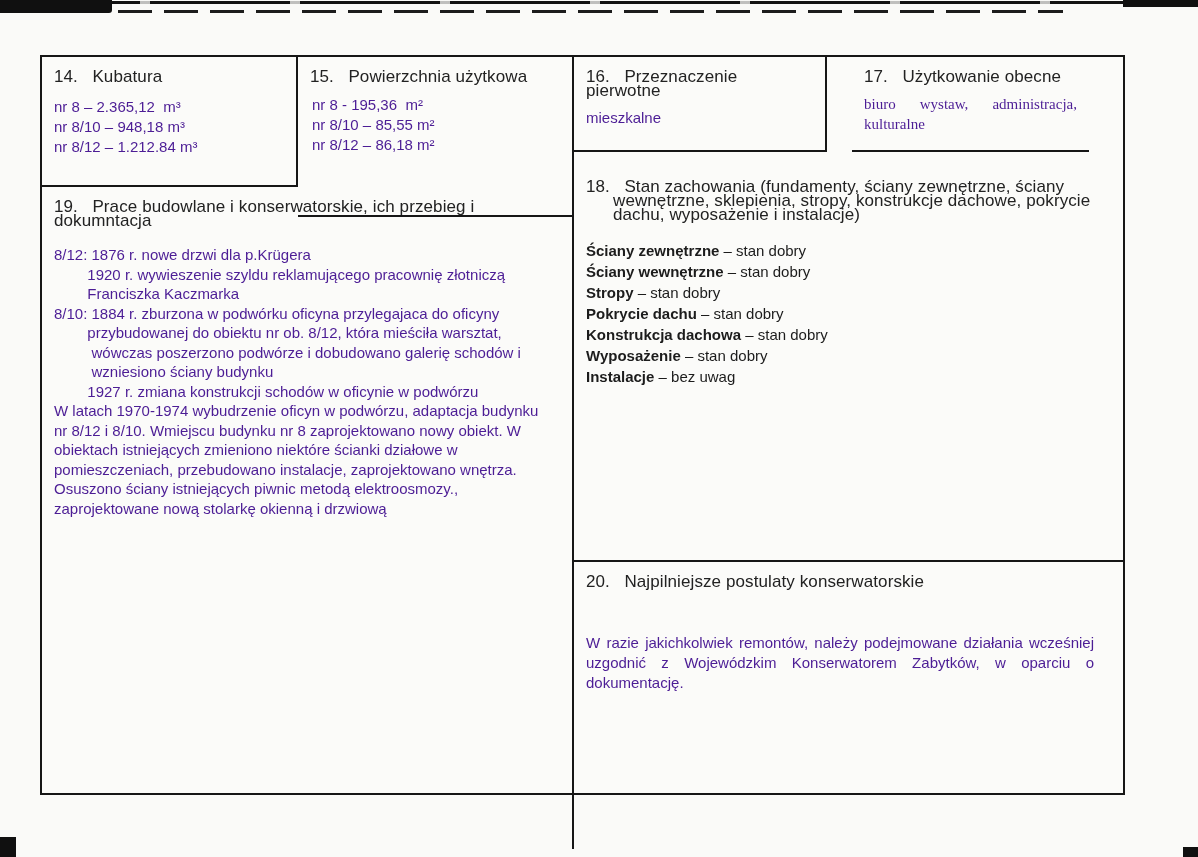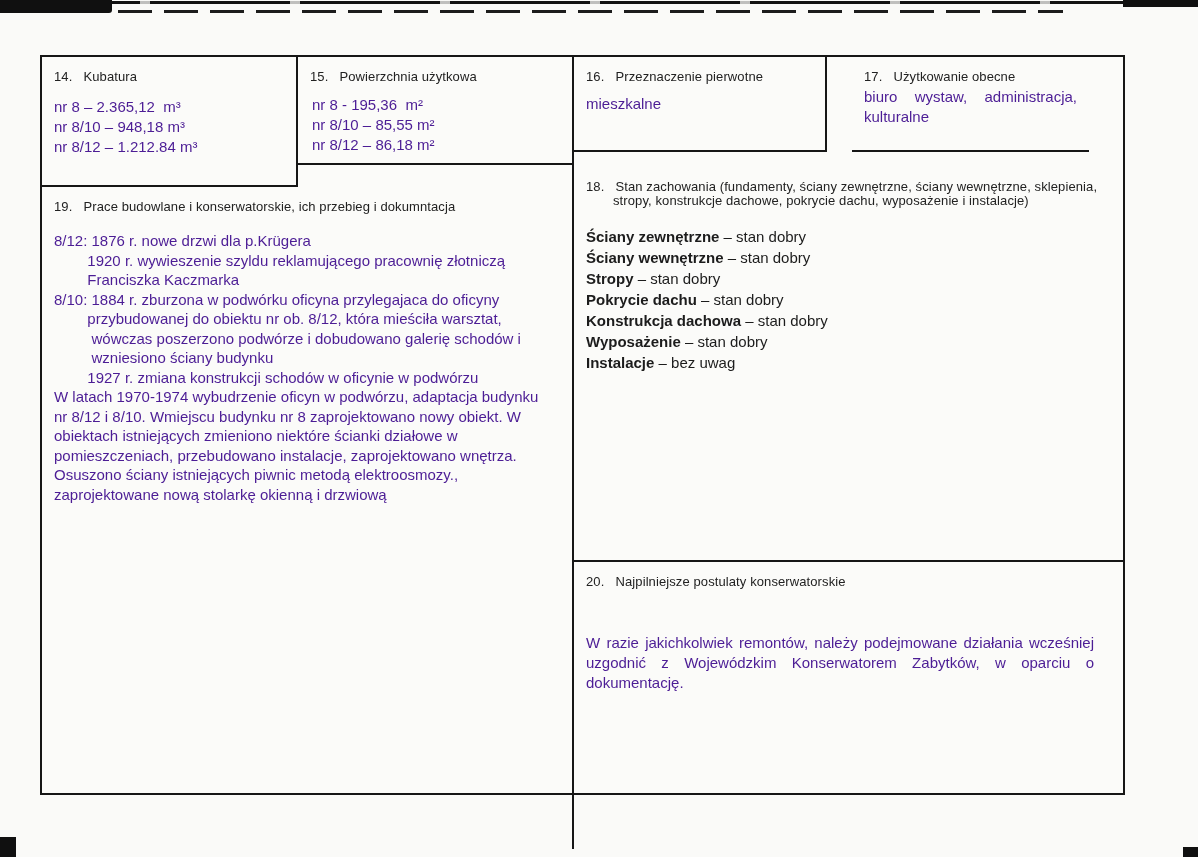--- a/index.html
+++ b/index.html
@@ -42,50 +42,50 @@
   .cell {
     position: absolute;
     box-sizing: border-box;
     padding: 13px 12px 10px 12px;
   }
   .bR { border-right: 2px solid #161616; }
   .bB { border-bottom: 2px solid #161616; }
   .bL { border-left: 2px solid #161616; }
 
   .c14 { left: 0;    top: 0;    width: 256px;  height: 130px; }
-  .c15 { left: 256px; top: 0;   width: 274px;  height: 108px; }
+  .c15 { left: 256px; top: 0;   width: 274px;  height: 160px; }
   .c19 { left: 0;    top: 130px; width: 530px; height: 606px; }
   .c16 { left: 530px; top: 0;   width: 255px;  height: 95px; }
   .c17 { left: 810px; top: 0;   width: 237px;  height: 95px; }
   .c18 { left: 530px; top: 95px; width: 551px; height: 410px; }
   .c20 { left: 530px; top: 505px; width: 551px; height: 287px; }
 
   .flabel {
-    font-size: 13px;
+    font-size: 17px;
     line-height: 14px;
     letter-spacing: .1px;
     color: #222;
     white-space: pre-wrap;
   }
   .hang {
     padding-left: 27px;
     text-indent: -27px;
     margin-top: 15px;
   }
 
   .ftext {
     margin-top: 13px;
     font-size: 15px;
     line-height: 20px;
     white-space: pre-wrap;
     color: #4c1d95;
   }
   .c15 .ftext { margin-top: 11px; margin-left: 2px; }
   .c16 .ftext { margin-top: 10px; }
-  .c17 .ftext { margin-top: 3px; text-align: justify; white-space: normal; max-width: 252px; }
+  .c17 .ftext { margin-top: 10px; text-align: justify; white-space: normal; max-width: 252px; font-family: Liberation Serif, serif; }
   .c19 .ftext { margin-top: 17px; line-height: 19.5px; }
   .c20 .ftext { margin-top: 44px; text-align: justify; white-space: normal; max-width: 508px; }
 
   .stanlist { margin-top: 18px; }
   .stanrow  { font-size: 15px; line-height: 21px; }
   .stanrow .term { font-weight: bold; }
 </style>
 </head>
 <body>
 

